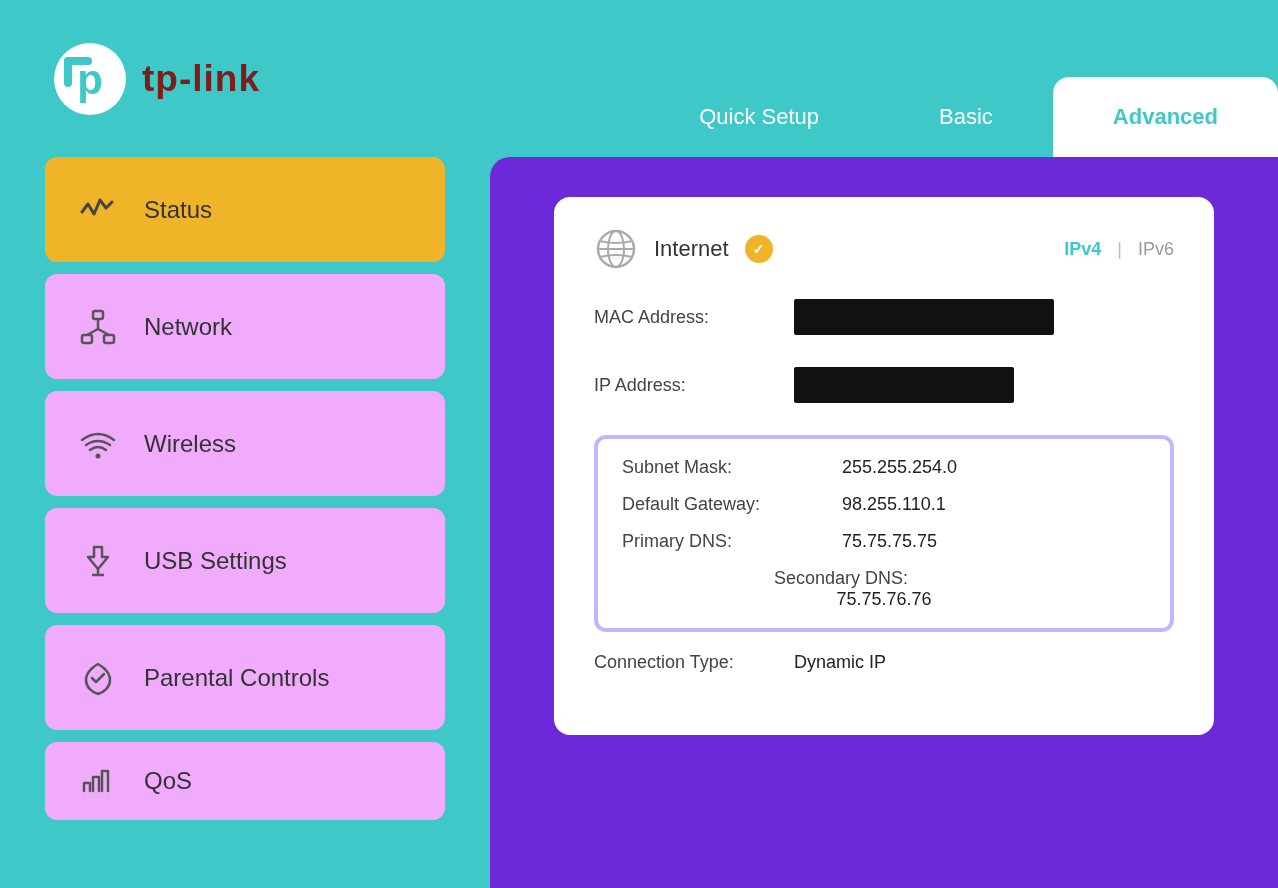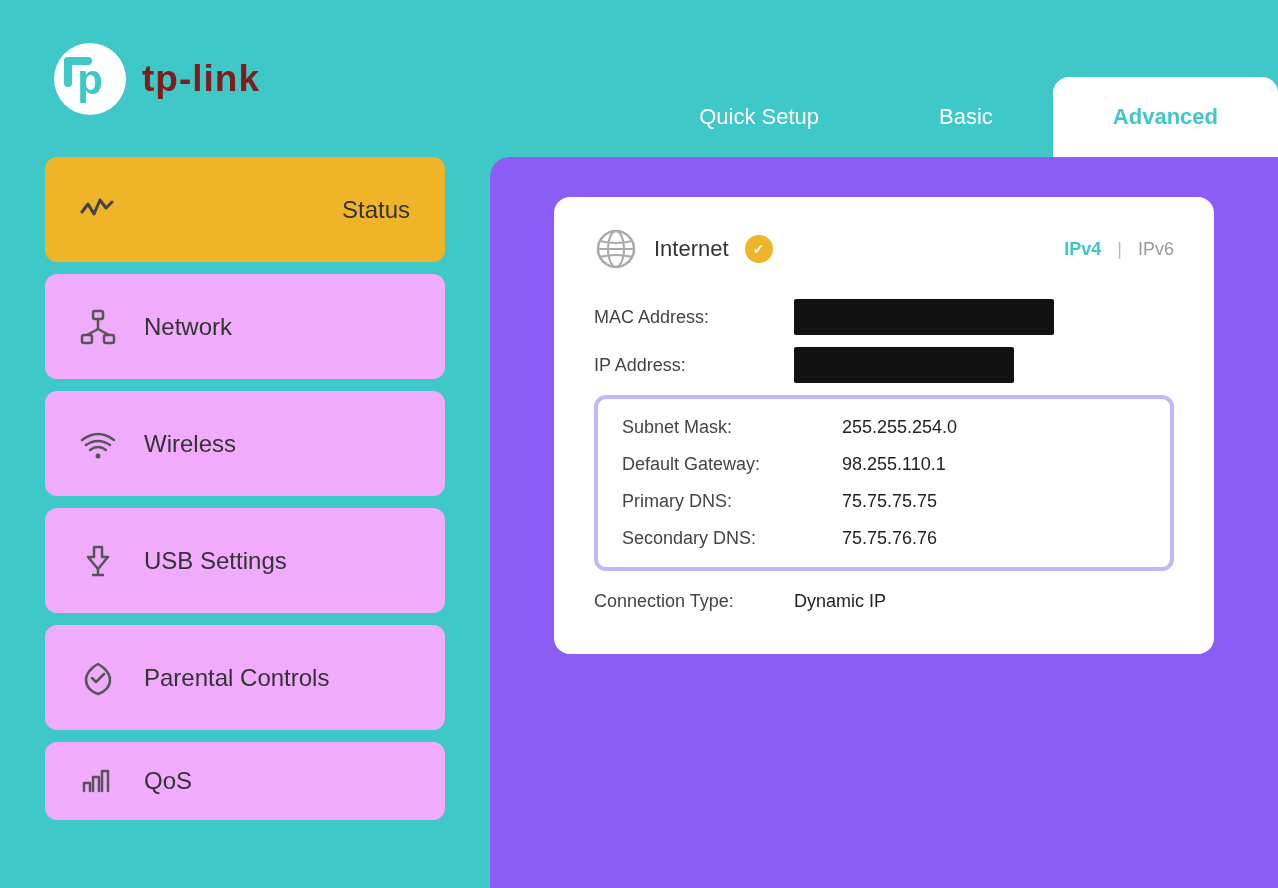--- a/index.html
+++ b/index.html
@@ -96,21 +96,20 @@
       margin-bottom: 12px;
       cursor: pointer;
       font-size: 24px;
       color: #333;
       font-weight: 400;
     }
 
     .sidebar-item.active {
       background: #f0b429;
       color: #333;
-      justify-content: space-between;
     }
 
     .sidebar-item:last-child {
       margin-bottom: 0;
     }
 
     .sidebar-icon {
       width: 36px;
       height: 36px;
       display: flex;
@@ -125,21 +124,21 @@
       fill: #555;
     }
 
     .sidebar-item.active .sidebar-icon svg {
       fill: #444;
     }
 
     
     .content {
       flex: 1;
-      background: #8b5cf6;
+      background: #6d28d9;
       border-radius: 20px 0 0 0;
       padding: 40px 40px;
       overflow-y: auto;
     }
 
     
     .internet-card {
       background: white;
       border-radius: 16px;
       padding: 30px 40px;
@@ -198,21 +197,21 @@
       cursor: pointer;
     }
 
     .ip-divider {
       color: #bbb;
     }
 
     .info-row {
       display: flex;
       align-items: center;
-      margin-bottom: 12px;
+      margin-bottom: 32px;
     }
 
     .info-label {
       font-size: 18px;
       color: #444;
       width: 200px;
       flex-shrink: 0;
     }
 
     .info-value {
@@ -245,20 +244,21 @@
     }
 
     .highlight-row {
       display: flex;
       align-items: center;
       margin-bottom: 16px;
     }
 
     .highlight-row:last-child {
       margin-bottom: 0;
+      flex-direction: column;
     }
 
     .highlight-label {
       font-size: 18px;
       color: #444;
       width: 220px;
       flex-shrink: 0;
     }
 
     .highlight-value {

